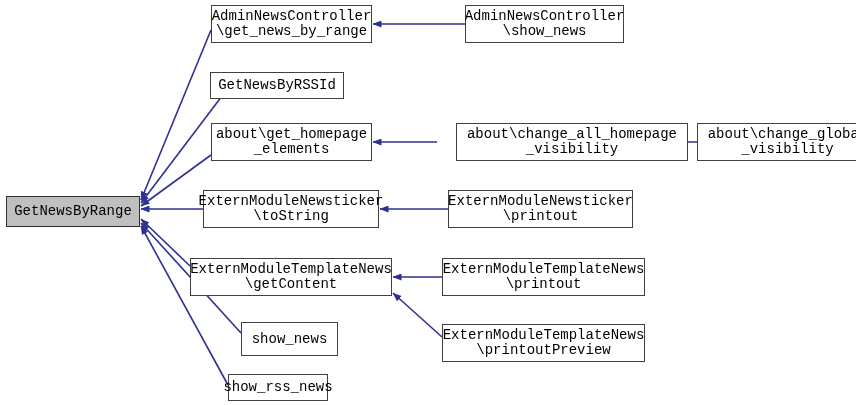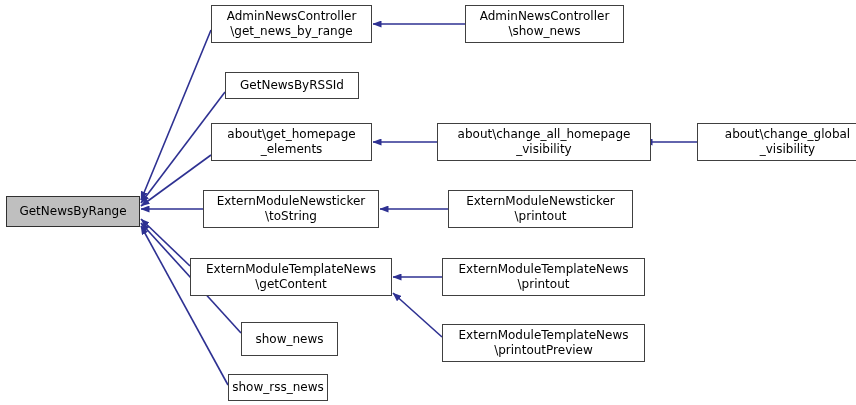--- a/index.html
+++ b/index.html
@@ -28,25 +28,26 @@
   .node {
     position: absolute;
     box-sizing: border-box;
     border: 1px solid #404040;
     background: #ffffff;
     display: flex;
     align-items: center;
     justify-content: center;
     text-align: center;
     color: #000000;
-    font-size: 12px;
+    font-size: 14px;
     line-height: 15px;
     letter-spacing: 0px;
     white-space: pre-line;
     z-index: 2;
+    font-family: Liberation Mono, monospace;
   }
   .node.root {
     background: #bfbfbf;
     border: 1px solid #303030;
   }
   .node-label {
     display: block;
     white-space: pre-line;
     pointer-events: none;
   }
@@ -78,24 +79,24 @@
     <path d="M 442 277 L 393 277" stroke="#2e3192" stroke-width="1.6" fill="none" marker-end="url(#arrowhead)"></path>
     <path d="M 442 337 L 393 293" stroke="#2e3192" stroke-width="1.6" fill="none" marker-end="url(#arrowhead)"></path>
   </svg>
 
   <div id="nodes">
       <div class="node root" style="left: 6px; top: 196px; width: 134px; height: 31px; align-items: center;"><span class="node-label">GetNewsByRange</span></div>
       <div class="node" style="left: 211px; top: 5px; width: 161px; height: 38px;"><span class="node-label">AdminNewsController
 \get_news_by_range</span></div>
       <div class="node" style="left: 465px; top: 5px; width: 159px; height: 38px;"><span class="node-label">AdminNewsController
 \show_news</span></div>
-      <div class="node" style="left: 225px; top: 72px; width: 134px; height: 27px;"><span class="node-label">GetNewsByRSSId</span></div>
+      <div class="node" style="left: 210px; top: 72px; width: 134px; height: 27px;"><span class="node-label">GetNewsByRSSId</span></div>
       <div class="node" style="left: 211px; top: 123px; width: 161px; height: 38px;"><span class="node-label">about\get_homepage
 _elements</span></div>
-      <div class="node" style="left: 437px; top: 123px; width: 214px; height: 38px;"><span class="node-label">about\change_all_homepage
+      <div class="node" style="left: 456px; top: 123px; width: 232px; height: 38px;"><span class="node-label">about\change_all_homepage
 _visibility</span></div>
       <div class="node" style="left: 697px; top: 123px; width: 181px; height: 38px;"><span class="node-label">about\change_global
 _visibility</span></div>
       <div class="node" style="left: 203px; top: 190px; width: 176px; height: 38px;"><span class="node-label">ExternModuleNewsticker
 \toString</span></div>
       <div class="node" style="left: 448px; top: 190px; width: 185px; height: 38px;"><span class="node-label">ExternModuleNewsticker
 \printout</span></div>
       <div class="node" style="left: 190px; top: 258px; width: 202px; height: 38px;"><span class="node-label">ExternModuleTemplateNews
 \getContent</span></div>
       <div class="node" style="left: 442px; top: 258px; width: 203px; height: 38px;"><span class="node-label">ExternModuleTemplateNews

